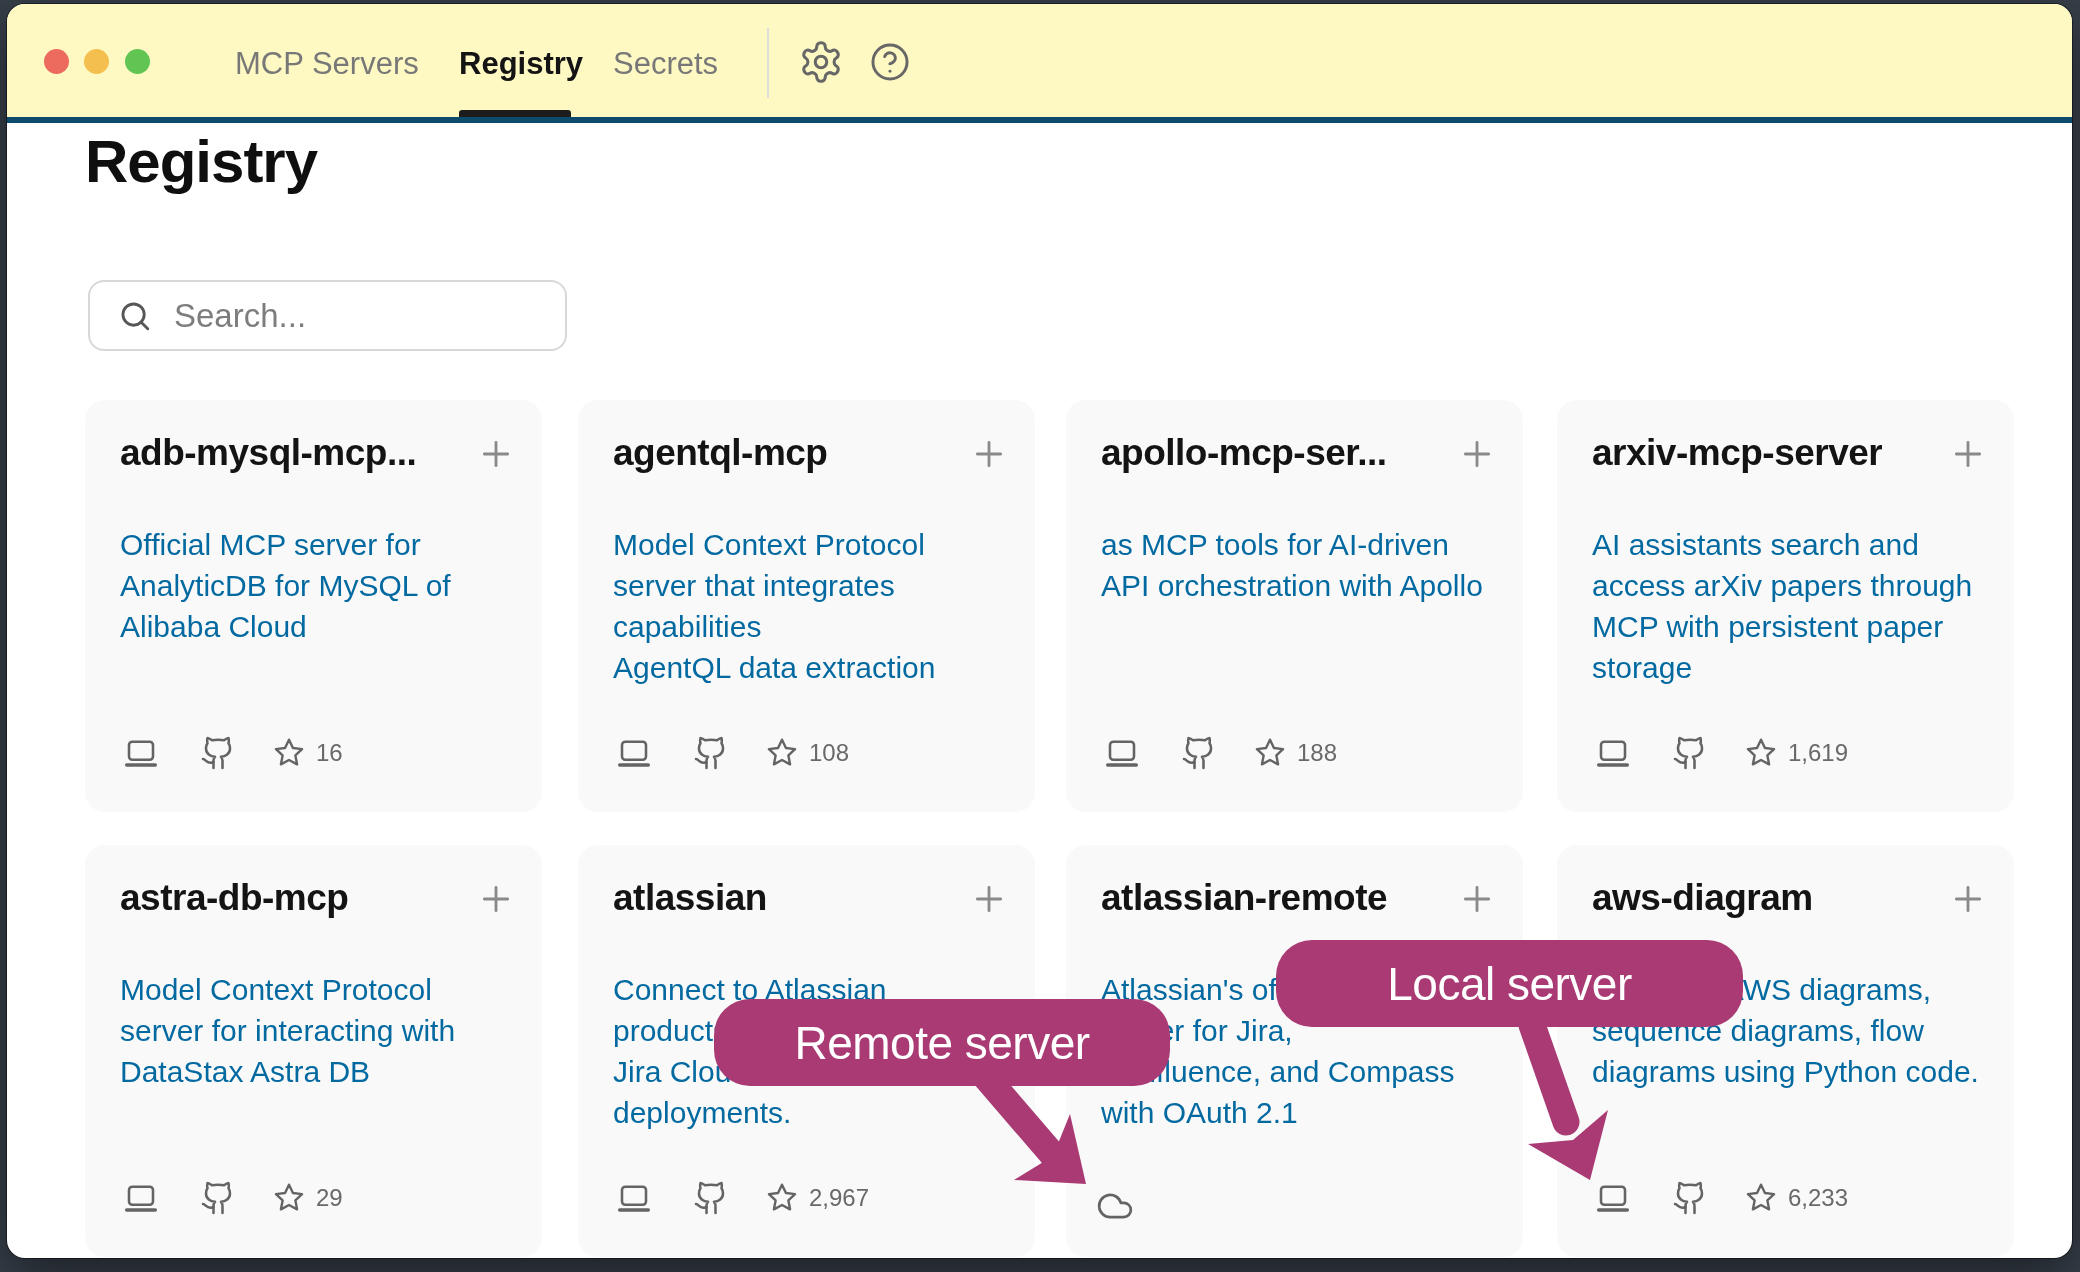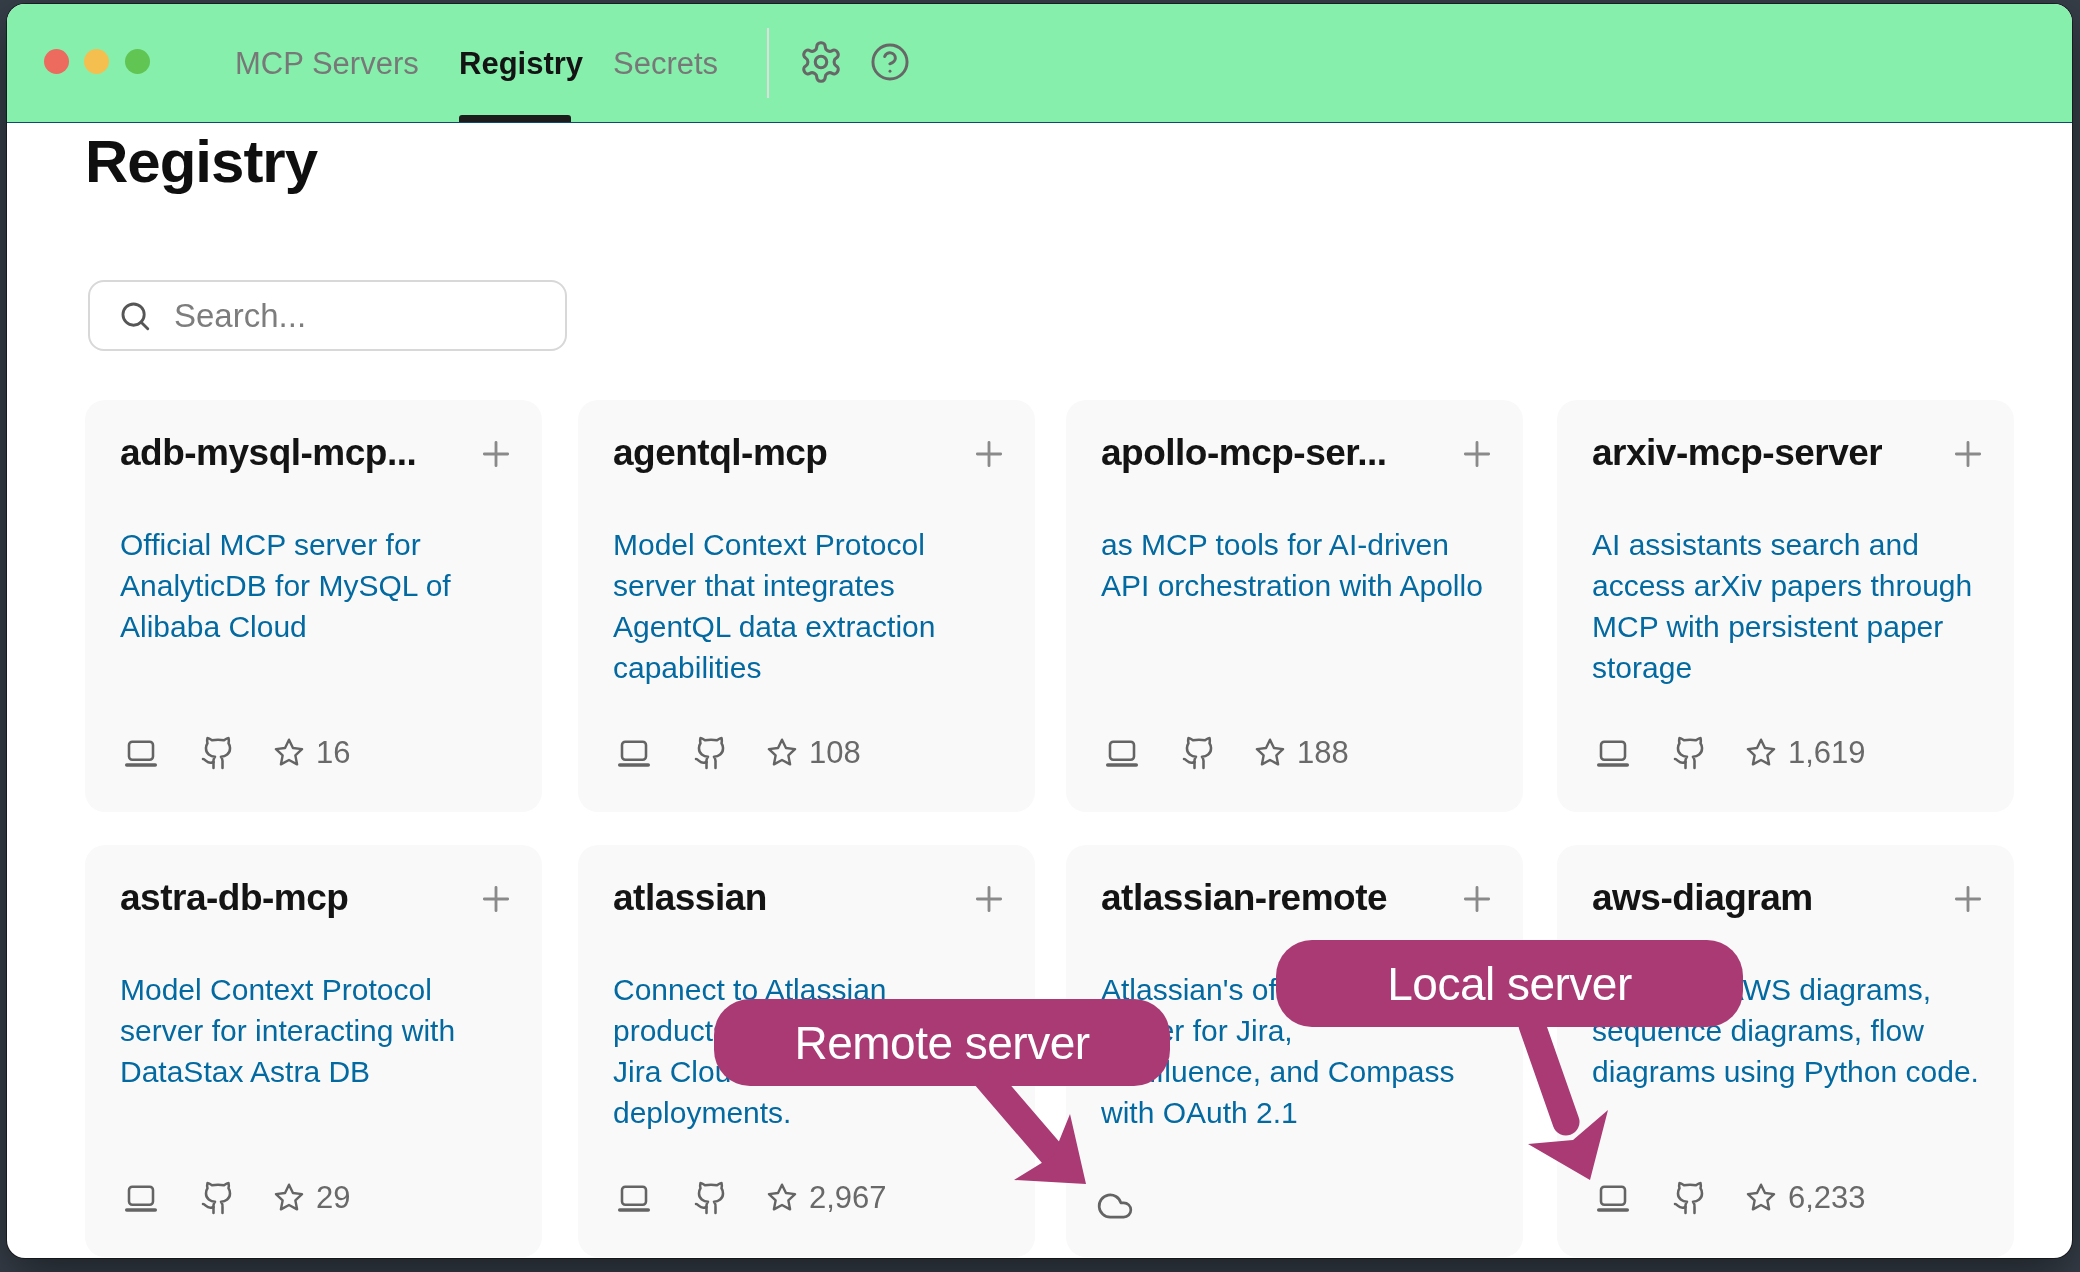--- a/index.html
+++ b/index.html
@@ -10,21 +10,21 @@
   }
   
   #window {
     position:absolute; left:7px; top:4px; width:2065px; height:1254px;
     background:#ffffff; border-radius:18px; overflow:hidden;
     box-shadow:0 0 0 1px rgba(0,0,0,.45), 0 18px 50px rgba(0,0,0,.45);
   }
   
   #titlebar {
     position:absolute; left:0; top:0; right:0; height:119px;
-    background:#86efac; border-bottom:1px solid #0c4a6e;
+    background:#fef9c3; border-bottom:6px solid #0c4a6e;
   }
   .traffic { position:absolute; top:45px; width:25px; height:25px; border-radius:50%; }
   .t-red    { left:37px;  background:#ed6a5e; }
   .t-yellow { left:77px;  background:#f5bf4f; }
   .t-green  { left:118px; background:#61c554; }
   .tab {
     position:absolute; top:0; height:119px; display:flex; align-items:center;
     font-size:31px; color:#787878; cursor:default; white-space:nowrap;
   }
   .tab.active { color:#141414; font-weight:600; }
@@ -73,21 +73,21 @@
   .add-btn { border:none; background:none; padding:0; color:#8a8a8a; cursor:pointer; margin-top:2px; }
   .card-desc { position:absolute; left:35px; right:28px; top:124px; }
   .dline { font-size:30px; line-height:41px; color:#0369a1; }
   .card-foot {
     position:absolute; left:38px; right:30px; top:333px; height:40px;
     display:flex; align-items:center; color:#646464;
   }
   .ficon { display:inline-flex; flex:0 0 auto; }
   .ficon.gh   { margin-left:41px; }
   .ficon.star { margin-left:36px; }
-  .star-count { margin-left:10px; font-size:31px; color:#696969; }
+  .star-count { margin-left:10px; font-size:24px; color:#696969; }
   .foot-remote .ficon.cloud { margin-top:16px; margin-left:-8px; }
   
   .pill {
     position:absolute; height:87px; border-radius:36px; background:#a93a74;
     color:#fff; font-size:46px; font-weight:400; display:flex;
     align-items:center; justify-content:center; z-index:30; letter-spacing:-.5px;
   }
   #pill-remote { left:714px; top:999px;  width:456px; }
   #pill-local  { left:1276px; top:940px; width:467px; }
   #arrows { position:absolute; left:0; top:0; z-index:25; pointer-events:none; }
@@ -218,22 +218,22 @@
         <span>
           <svg class="ic" width="40" height="40" viewBox="0 0 24 24">
                   <use href="#i-plus"></use>
                 </svg>
         </span>
       </button>
     </div>
     <div class="card-desc">
       <div class="dline">Model Context Protocol</div>
       <div class="dline">server that integrates</div>
+      <div class="dline">capabilities</div>
       <div class="dline">AgentQL data extraction</div>
-      <div class="dline">capabilities</div>
     </div>
     <div class="card-foot foot-local">
       <span class="ficon">
         <svg class="ic" width="36" height="36" viewBox="0 0 24 24">
                 <use href="#i-laptop"></use>
               </svg>
       </span>
       <span class="ficon gh">
         <svg class="ic" width="36" height="36" viewBox="0 0 24 24">
                 <use href="#i-github"></use>

